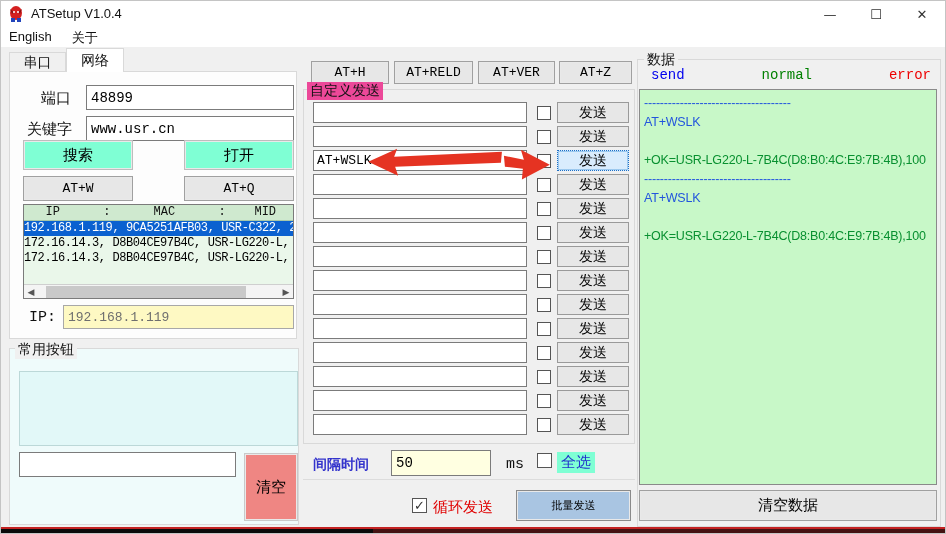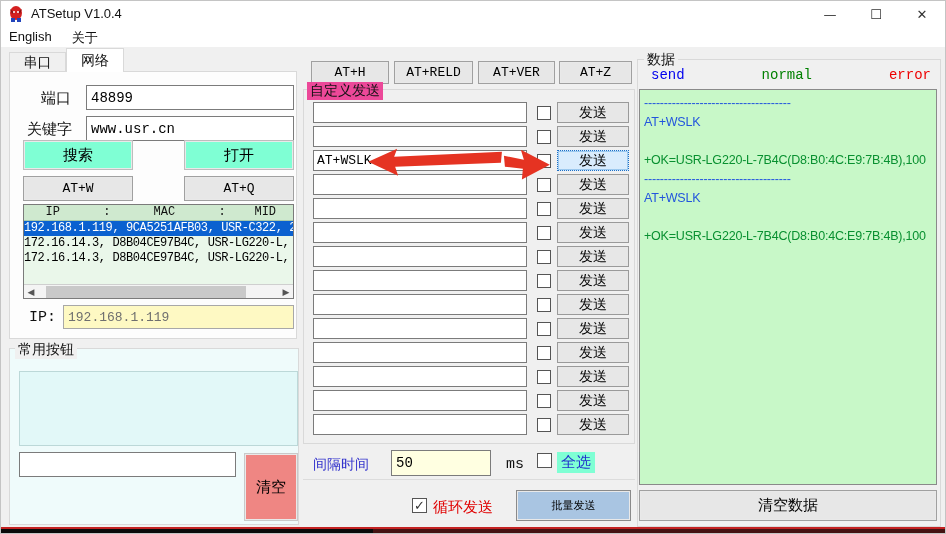--- a/index.html
+++ b/index.html
@@ -246,21 +246,21 @@
     <button class="send-btn">发送</button>
   </div>
 
   <div class="send-row">
     <input class="send-input" style="">
     <span class="cbx"></span>
     <button class="send-btn">发送</button>
   </div>
 </div>
 
-  <span class="abs" style="left:312px; top:455px; font-size:14px; font-weight:normal; color:#3333cc;">间隔时间</span>
+  <span class="abs" style="left:312px; top:455px; font-size:14px; font-weight:bold; color:#3333cc;">间隔时间</span>
   <input class="tbox abs" style="left: 390px; top: 449px; width: 100px; height: 26px; background: rgb(255, 255, 225);" value="50">
   <span class="abs mono" style="left:505px; top:455px; font-size:15px;">ms</span>
   <span class="cbx abs" style="left:536px; top:452px;"></span>
   <span class="abs" style="left:556px; top:451px; padding:1px 4px; background:#7fffd4; color:#2233cc; font-size:15px;">全选</span>
 
   <div class="hline" style="left:302px; top:478px; width:332px;"></div>
 
   <span class="cbx abs" style="left:411px; top:497px;">✓</span>
   <span class="abs" style="left:432px; top:497px; color:#e00000; font-size:15px;">循环发送</span>
   <div class="btn blue abs" style="left:515px; top:489px; width:115px; height:31px; font-size:11px;">批量发送</div>

